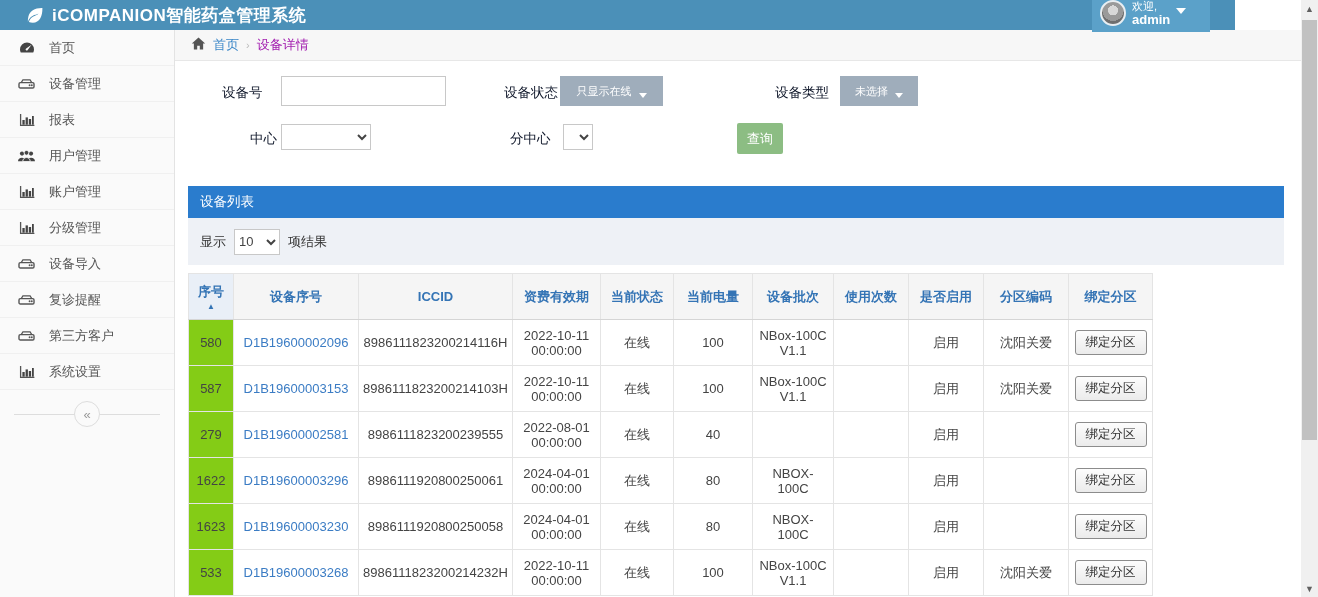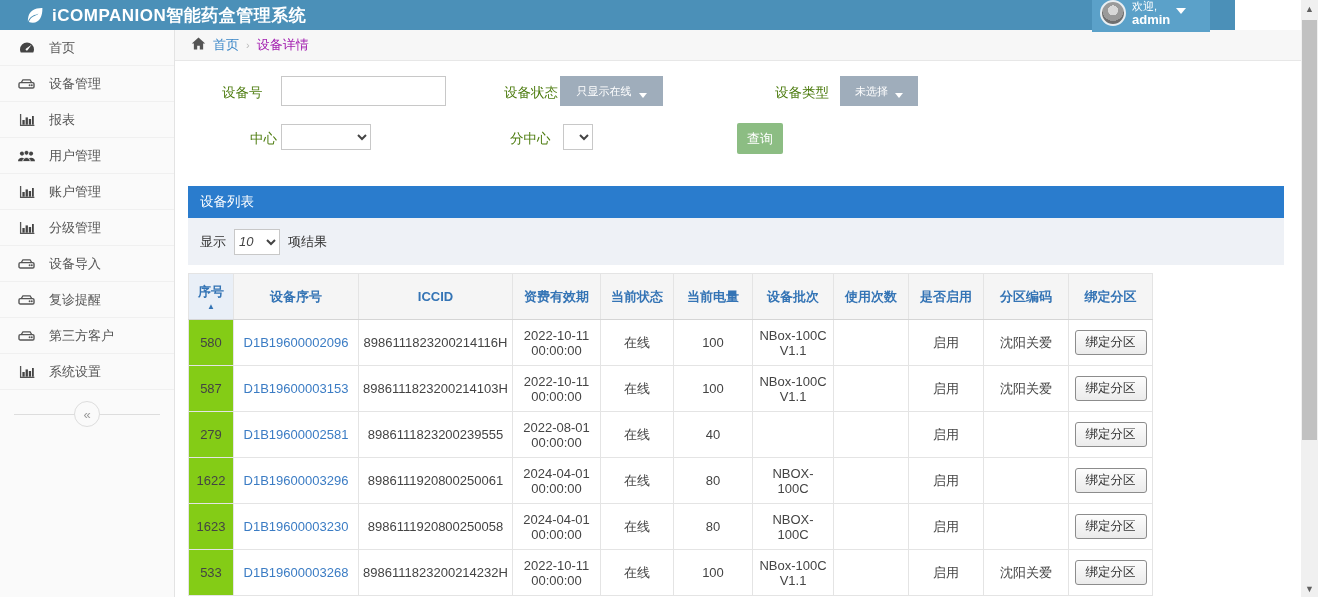--- a/index.html
+++ b/index.html
@@ -45,29 +45,29 @@
   .main { position:absolute; left:175px; top:30px; width:1126px; height:567px; background:#fff; }
 
   .breadcrumb { height:31px; background:#f7f7f7; border-bottom:1px solid #e7e7e7;
     display:flex; align-items:center; gap:7px; padding-left:16px; font-size:13px; }
   .breadcrumb .bc-link { color:#3b87c8; text-decoration:none; cursor:pointer; }
   .breadcrumb .bc-sep { color:#bbb; font-size:11px; }
   .breadcrumb .bc-cur { color:#a21caf; }
 
   
   .filters { position:relative; height:125px; background:#fff; }
-  .flabel { position:absolute; color:#4d7c0f; font-size:13.5px; }
+  .flabel { position:absolute; color:#0f172a; font-size:13.5px; }
   .txt-input { position:absolute; left:106px; top:15px; width:165px; height:30px;
     border:1px solid #c8c8c8; padding:0 8px; font-size:13px; }
   .gray-dd { position:absolute; top:15px; height:30px; background:#9fadbb; color:#fff; border:none;
     font-size:11px; display:flex; align-items:center; justify-content:center; gap:7px; cursor:pointer; }
   .gray-dd .dd-caret { width:0; height:0; border-left:4px solid transparent; border-right:4px solid transparent;
     border-top:5px solid #fff; margin-top:9px; }
   select { border:1px solid #c8c8c8; background:#fff; color:#444; font-size:13px;
-    font-family:"Liberation Sans","DejaVu Sans",sans-serif;font-style:italic; }
+    font-family:"Liberation Sans","DejaVu Sans",sans-serif; }
   .sel-center { position:absolute; left:106px; top:63px; width:90px; height:26px; }
   .sel-subcenter { position:absolute; left:388px; top:63px; width:30px; height:26px; }
   .btn-search { position:absolute; left:562px; top:62px; width:46px; height:31px; background:#8cbd83;
     color:#fff; border:none; font-size:13px; cursor:pointer; border-radius:2px; }
 
   
   .panel { margin:0 17px 0 13px; }
   .panel-head { height:32px; background:#2a7ccd; color:#fff; font-size:13.5px;
     display:flex; align-items:center; padding-left:12px; }
   .length-bar { height:47px; background:#eef1f6; display:flex; align-items:center; padding-left:12px; font-size:13px; color:#333; }

